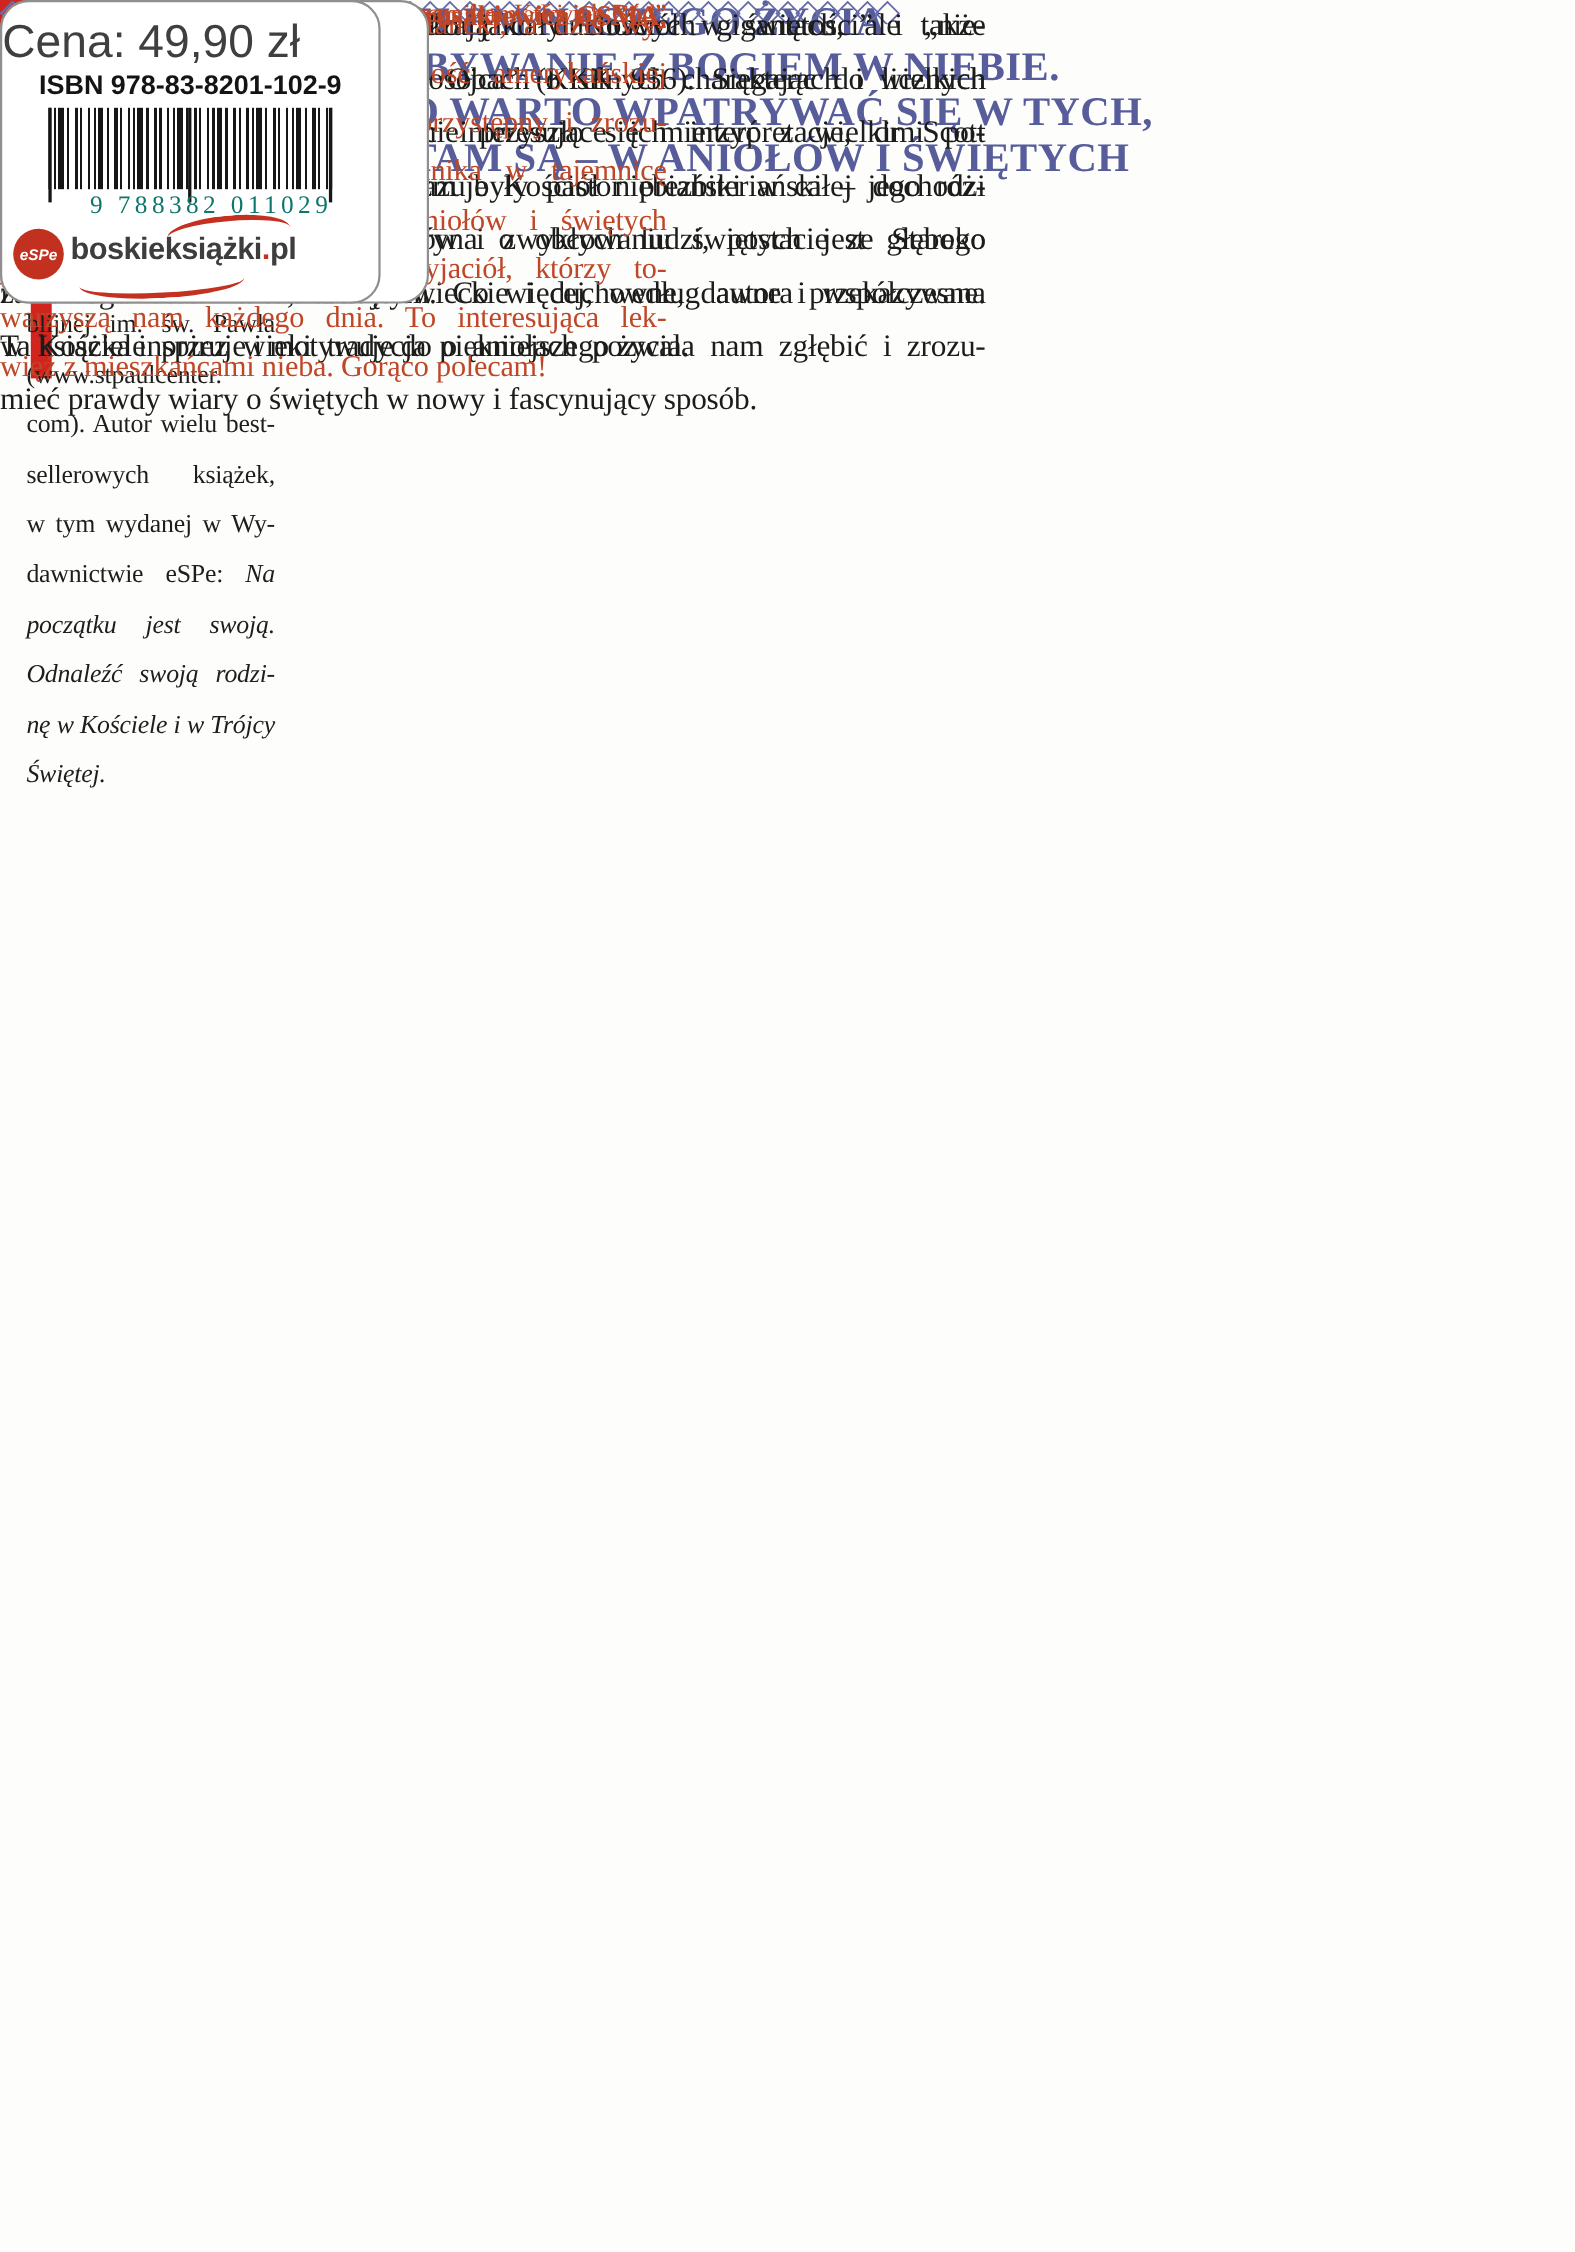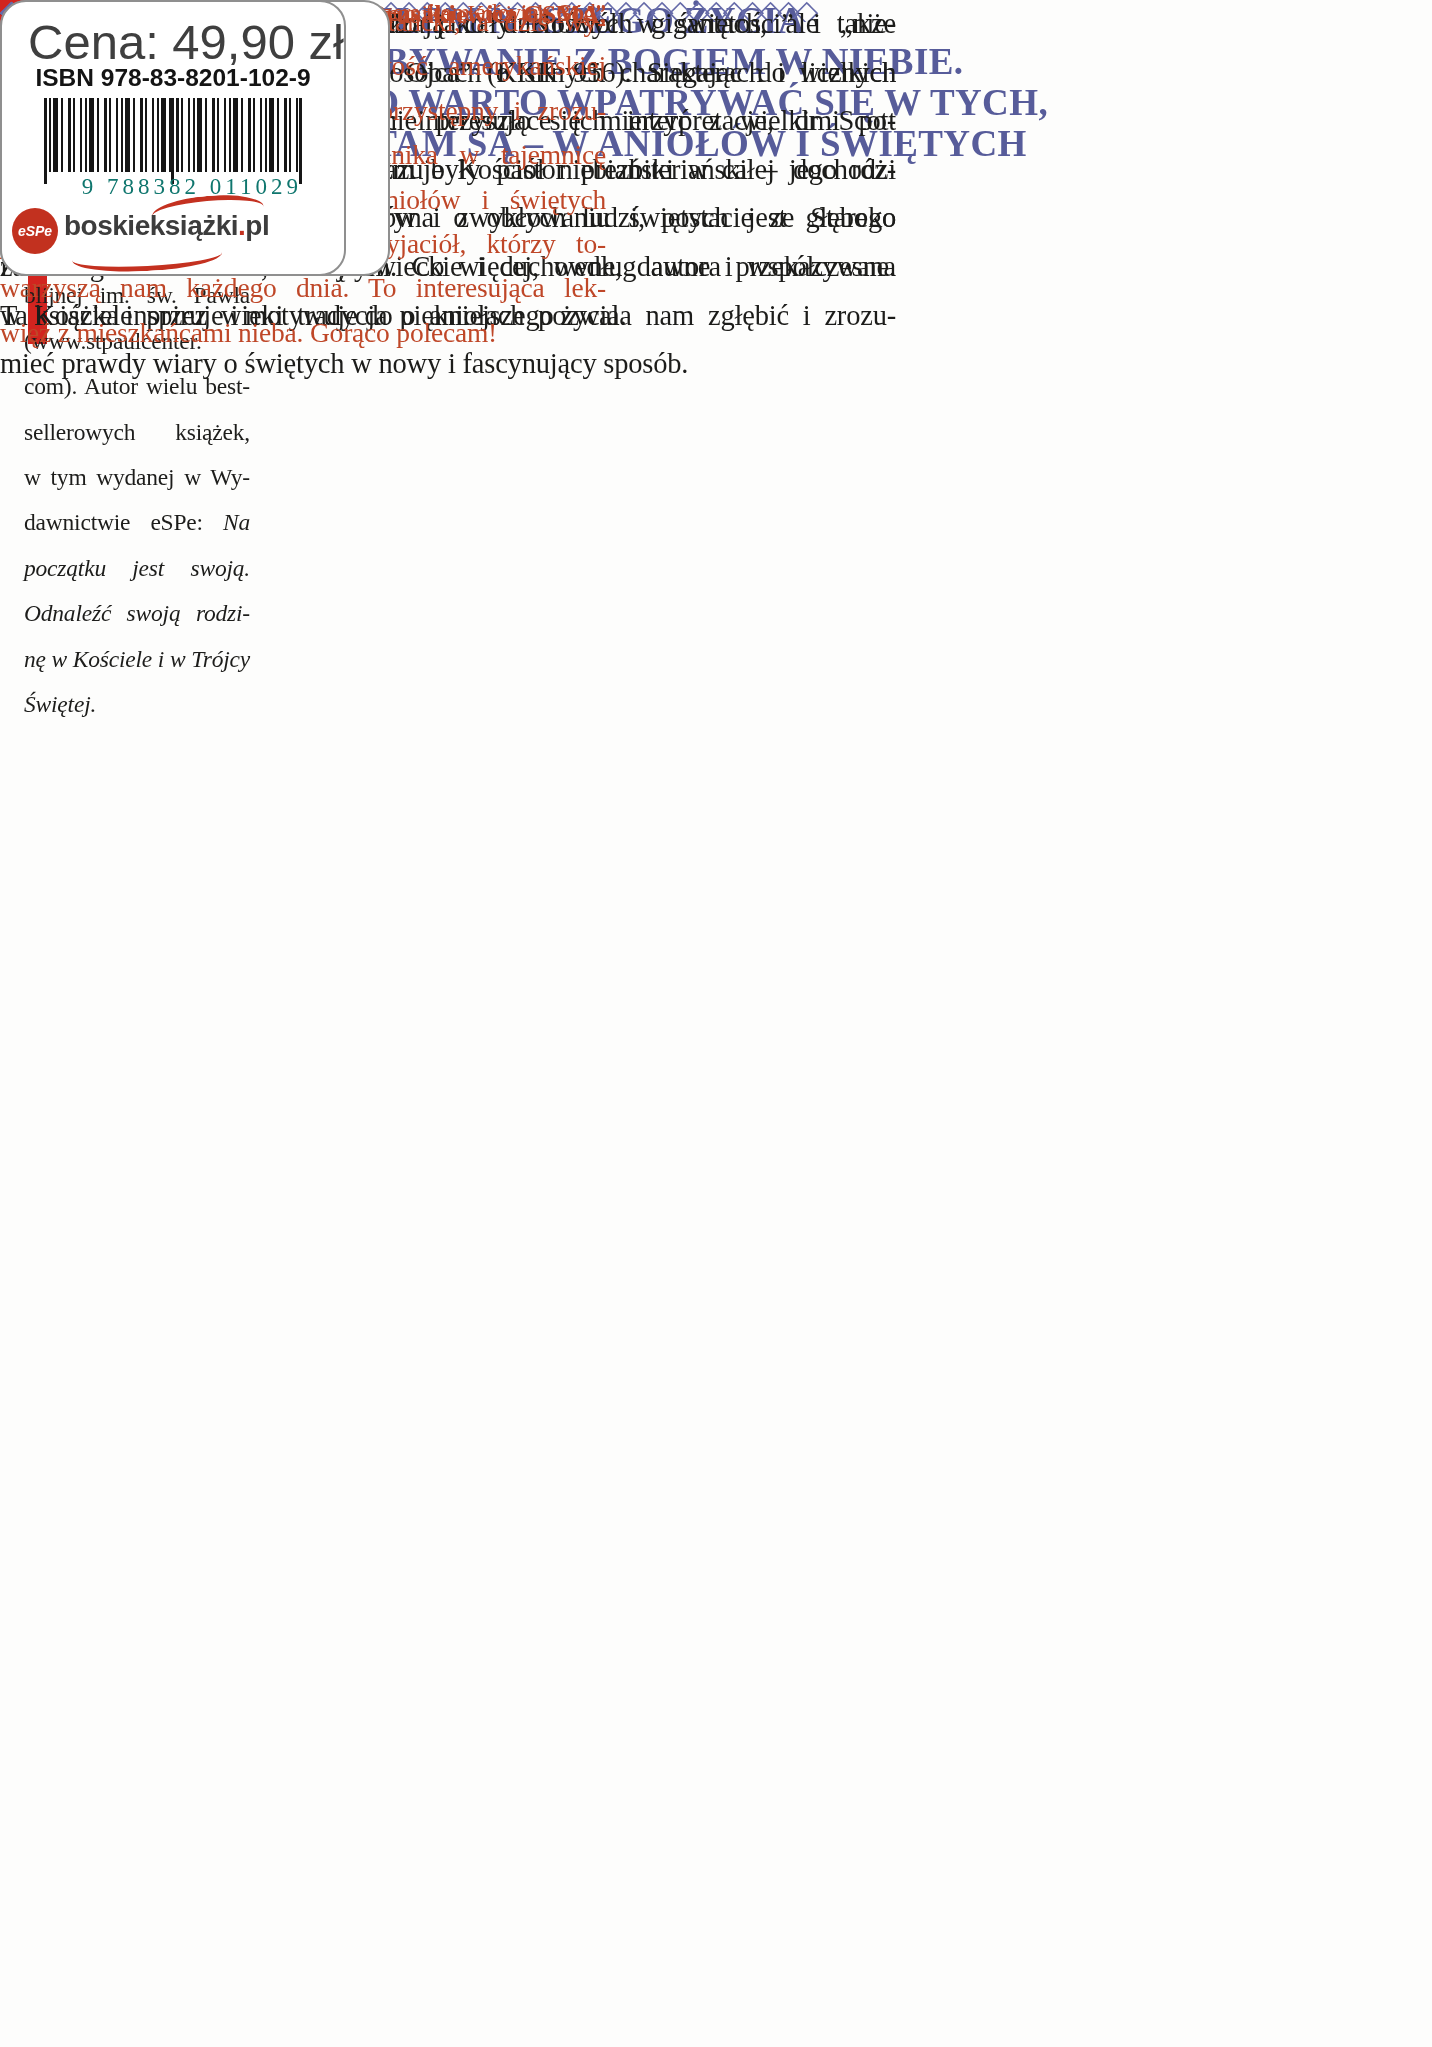--- a/index.html
+++ b/index.html
@@ -69,21 +69,21 @@
               line-height:44px;white-space:nowrap;}
   .ktoz-tag{position:absolute;left:46px;top:42px;color:#2e3170;font-weight:bold;font-size:10px;
             white-space:nowrap;}
 
   .aleteia{left:40px;top:196px;font-size:37px;color:#121212;letter-spacing:0.5px;}
   .fiat{left:264px;top:190px;width:100px;color:#4053a4;}
   .fiat-f{font-size:54px;font-weight:bold;line-height:44px;}
   .fiat-iat{font-size:36px;font-weight:bold;letter-spacing:-1px;}
   .fiat-radio{font-size:13px;letter-spacing:5px;color:#7b86c2;margin-top:0px;margin-left:18px;}
 
-  .price{left:0;top:12px;width:100%;text-align:right;font-size:49px;color:#3f3f3f;}
+  .price{left:0;top:12px;width:100%;text-align:left;font-size:42px;color:#3f3f3f;}
   .isbn{left:0;top:62px;width:100%;text-align:center;font-size:24.5px;font-weight:bold;color:#141414;}
   .bc-wrap{left:42px;top:96px;width:258px;height:108px;}
   .bars{position:absolute;left:0;top:0;width:258px;height:74px;
         background:repeating-linear-gradient(90deg,
           #161616 0 2px,#fff 2px 5px,#161616 5px 7px,#fff 7px 9px,
           #161616 9px 14px,#fff 14px 17px,#161616 17px 19px,#fff 19px 24px,
           #161616 24px 27px,#fff 27px 29px,#161616 29px 31px,#fff 31px 36px);}
   .guard{position:absolute;top:0;width:3px;height:86px;background:#161616;}
   .g1{left:0;} .g2{left:127px;} .g3{left:255px;}
   .bc-digits{position:absolute;left:0;top:76px;width:258px;text-align:right;font-size:23px;

